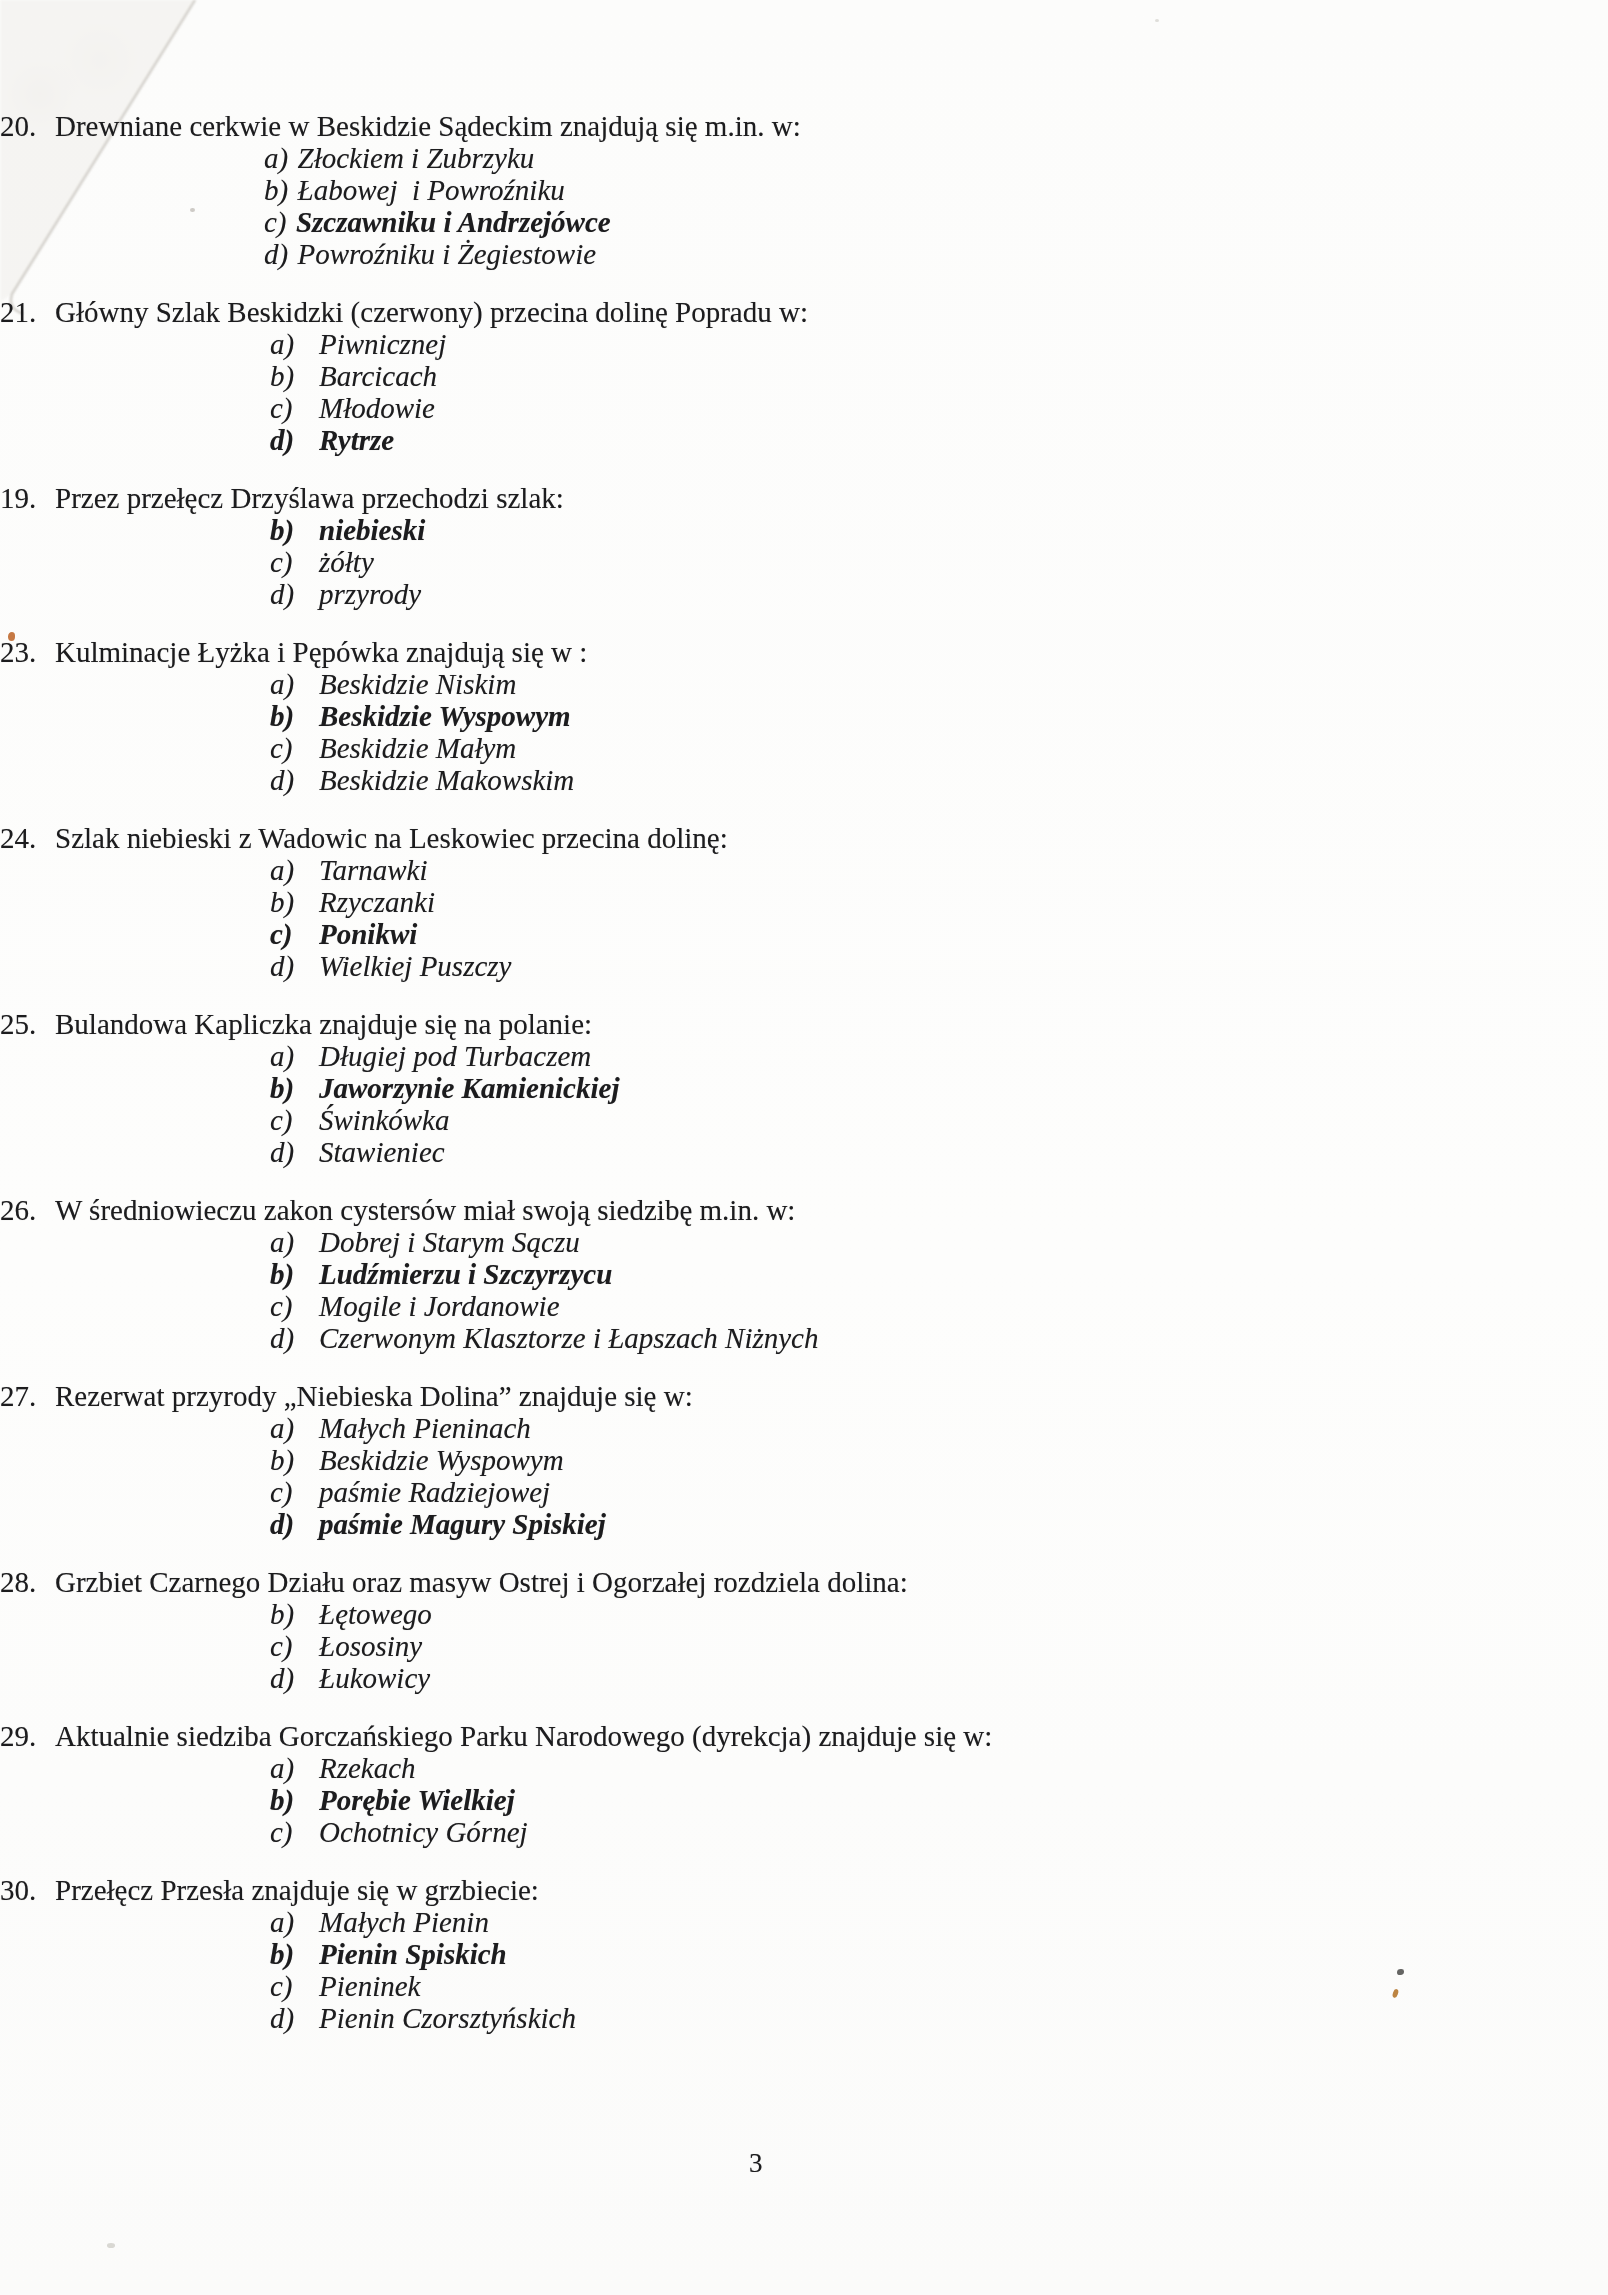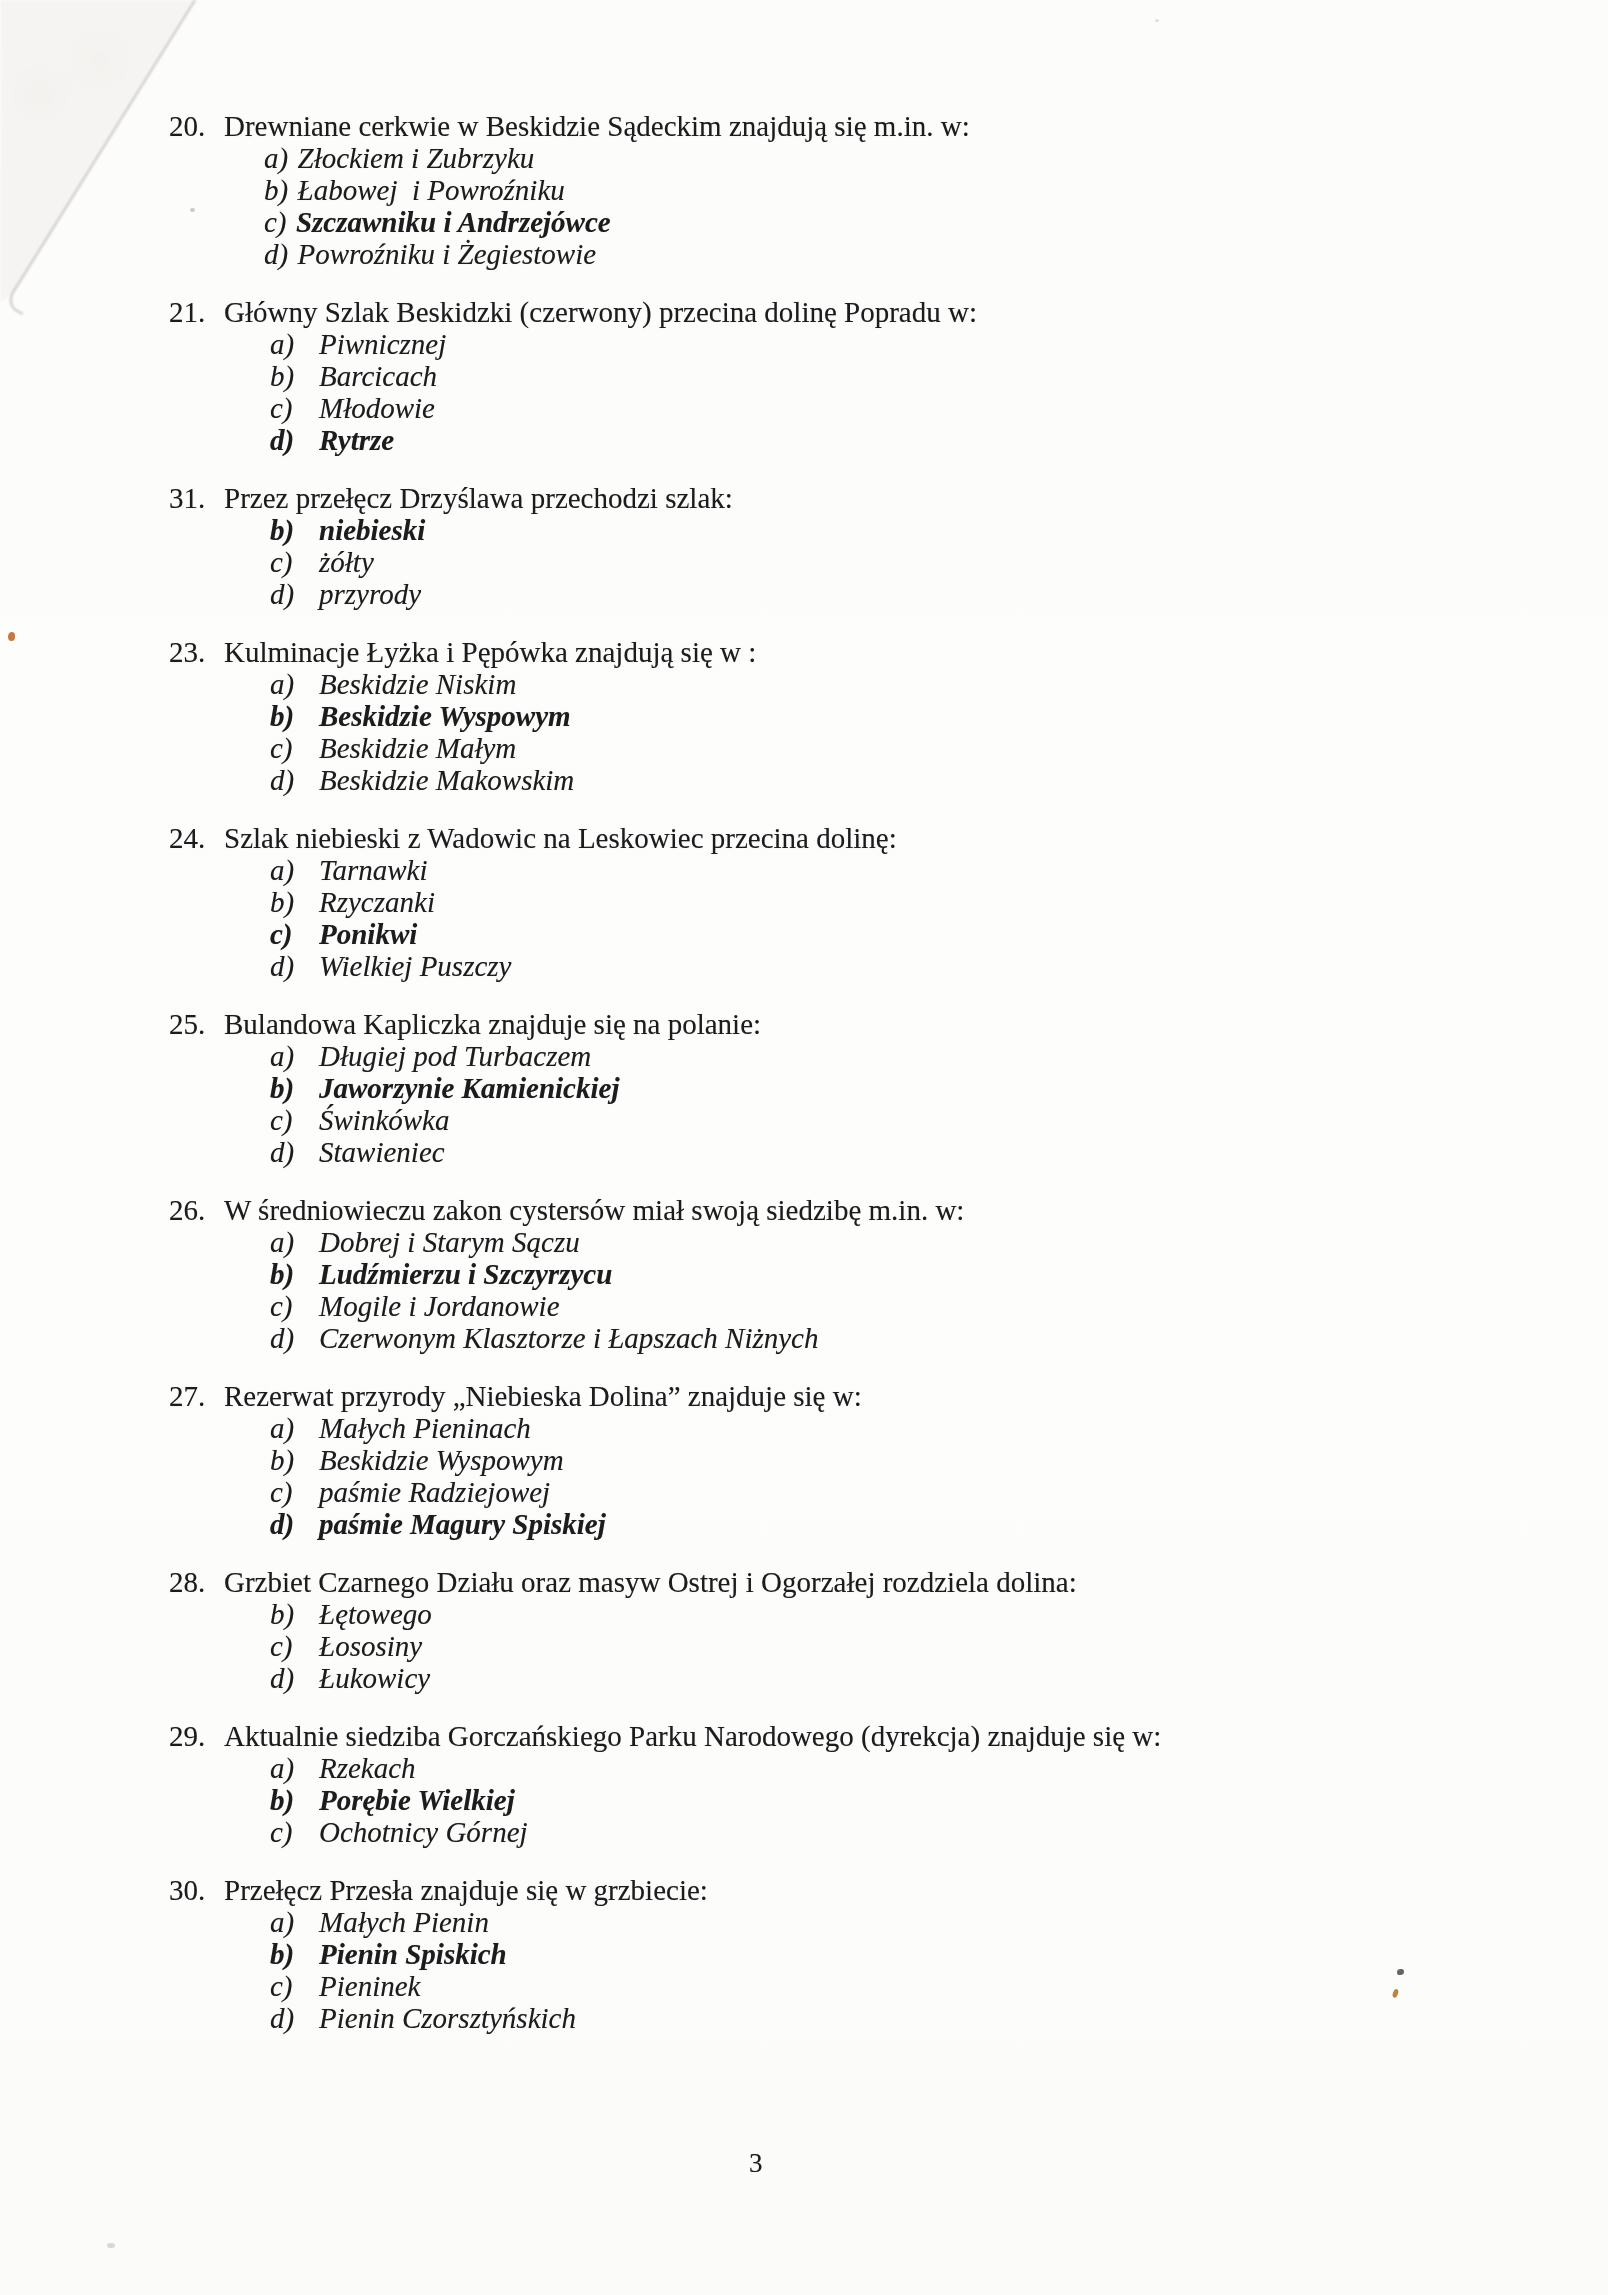--- a/index.html
+++ b/index.html
@@ -13,21 +13,21 @@
     background: linear-gradient(180deg, #fcfcfb 0%, #fdfdfc 55%, #fbfbfa 100%);
     font-family: "Liberation Serif", "DejaVu Serif", serif;
     color: #1c1c1e;
     text-shadow: 0 0 0.7px rgba(28,28,30,0.38);
   }
 
   .content { position: absolute; top: 110px; left: 0; right: 0; }
 
   .question { margin: 0 0 26px 0; }
 
-  .q-head { margin: 0; padding-left: 169px; font-size: 29px; line-height: 32px; }
+  .q-head { margin: 0; font-size: 29px; line-height: 32px; }
   .q-num  { display: inline-block; width: 55px; }
 
   .opt { margin: 0; padding-left: 270px; font-size: 29px; line-height: 32px; font-style: italic; }
   .opt-letter { display: inline-block; width: 49px; }
   .opt-text { white-space: pre-wrap; }
 
   
   .question.tight .opt { padding-left: 264px; }
   .question.tight .opt-letter { width: auto; margin-right: 9.4px; }
 
@@ -91,21 +91,21 @@
 
     <section class="question">
       <p class="q-head"><span class="q-num">21.</span><span class="q-text">Główny Szlak Beskidzki (czerwony) przecina dolinę Popradu w:</span></p>
       <p class="opt"><span class="opt-letter">a)</span><span class="opt-text">Piwnicznej</span></p>
       <p class="opt"><span class="opt-letter">b)</span><span class="opt-text">Barcicach</span></p>
       <p class="opt"><span class="opt-letter">c)</span><span class="opt-text">Młodowie</span></p>
       <p class="opt bold"><span class="opt-letter">d)</span><span class="opt-text">Rytrze</span></p>
     </section>
 
     <section class="question">
-      <p class="q-head"><span class="q-num">31.</span><span class="q-text">Przez przełęcz Drzyślawa przechodzi szlak:</span></p>
+      <p class="q-head"><span class="q-num">19.</span><span class="q-text">Przez przełęcz Drzyślawa przechodzi szlak:</span></p>
       <p class="opt bold"><span class="opt-letter">b)</span><span class="opt-text">niebieski</span></p>
       <p class="opt"><span class="opt-letter">c)</span><span class="opt-text">żółty</span></p>
       <p class="opt"><span class="opt-letter">d)</span><span class="opt-text">przyrody</span></p>
     </section>
 
     <section class="question">
       <p class="q-head"><span class="q-num">23.</span><span class="q-text">Kulminacje Łyżka i Pępówka znajdują się w :</span></p>
       <p class="opt"><span class="opt-letter">a)</span><span class="opt-text">Beskidzie Niskim</span></p>
       <p class="opt bold"><span class="opt-letter">b)</span><span class="opt-text">Beskidzie Wyspowym</span></p>
       <p class="opt"><span class="opt-letter">c)</span><span class="opt-text">Beskidzie Małym</span></p>

